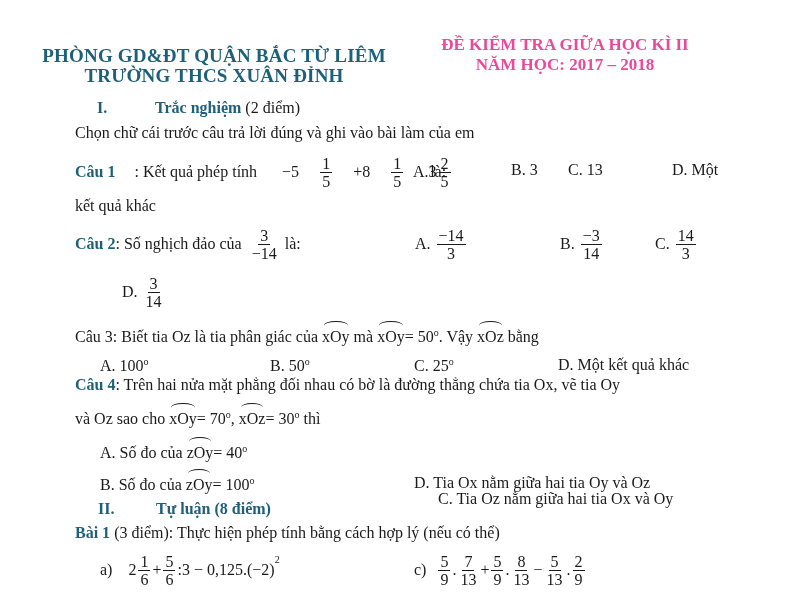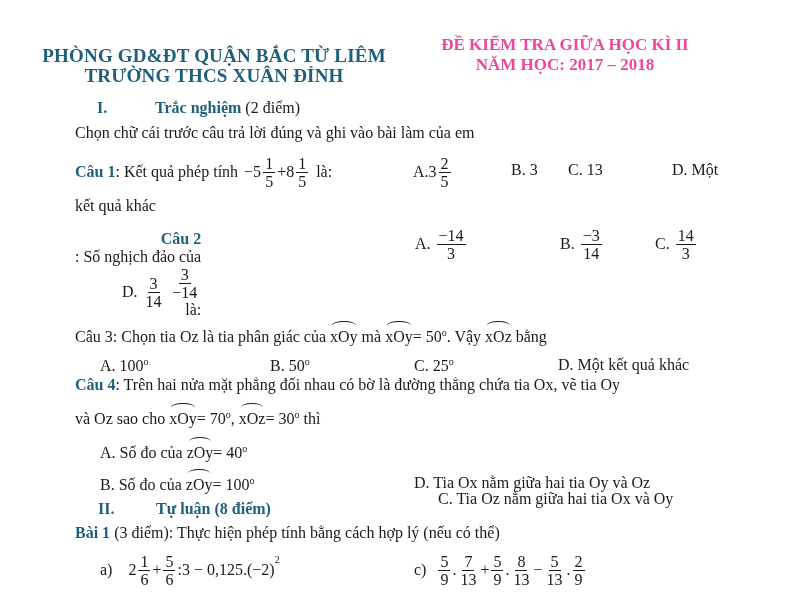--- a/index.html
+++ b/index.html
@@ -43,21 +43,21 @@
   <div class="t1">ĐỀ KIỂM TRA GIỮA HỌC KÌ II</div>
   <div class="t2">NĂM HỌC: 2017 – 2018</div>
 </div>
 
 <div class="abs" style="left:97px; top:99px;">
   <span class="sec-num blue">I.</span><span class="blue">Trắc nghiệm</span>
   <span>(2 điểm)</span>
 </div>
 <div class="abs" style="left:75px; top:124px;">Chọn chữ cái trước câu trả lời đúng và ghi vào bài làm của em</div>
 
-<div class="abs" style="left:75px; top:152px; height:40px; display:flex; align-items:center;">
+<div class="abs" style="left:75px; top:152px; height:40px; display:flex; align-items:center;gap:19px;">
   <span class="blue">Câu 1</span>
   <span>: Kết quả phép tính</span>
   <span style="margin-left:6px;">−5</span>
   <span class="frac">
       <span class="num">1</span>
       <span class="den">5</span>
     </span>
   <span>+8</span>
   <span class="frac">
       <span class="num">1</span>
@@ -70,21 +70,21 @@
   <span class="frac">
       <span class="num">2</span>
       <span class="den">5</span>
     </span>
 </div>
 <div class="abs" style="left:511px; top:161px;">B. 3</div>
 <div class="abs" style="left:568px; top:161px;">C. 13</div>
 <div class="abs" style="left:656px; top:161px;margin-left:16px;">D. Một</div>
 <div class="abs" style="left:75px; top:197px;">kết quả khác</div>
 
-<div class="abs" style="left:75px; top:230px; height:40px; display:flex; align-items:flex-end;flex-direction:column;">
+<div class="abs" style="left:75px; top:224px; height:40px; display:flex; align-items:center;">
   <span class="blue">Câu 2</span>
   <span>: Số nghịch đảo của</span>
   <span class="frac" style="margin-left:8px;">
       <span class="num">3</span>
       <span class="den">−14</span>
     </span>
   <span style="margin-left:4px;">là:</span>
 </div>
 <div class="abs" style="left:415px; top:224px; height:40px; display:flex; align-items:center;">
   <span>A.</span>
@@ -109,21 +109,21 @@
 </div>
 <div class="abs" style="left:122px; top:272px; height:40px; display:flex; align-items:center;">
   <span>D.</span>
   <span class="frac" style="margin-left:6px;">
       <span class="num">3</span>
       <span class="den">14</span>
     </span>
 </div>
 
 <div class="abs" style="left:75px; top:326px;">
-  <span>Câu 3: Chọn tia Oz là tia phân giác của</span>
+  <span>Câu 3: Biết tia Oz là tia phân giác của</span>
   <span class="arc">xOy</span>
   <span>mà</span>
   <span class="arc">xOy</span><span>= 50</span><sup>o</sup><span>. Vậy</span>
   <span class="arc">xOz</span>
   <span>bằng</span>
 </div>
 <div class="abs" style="left:100px; top:356px;"><span>A. 100</span><sup>o</sup></div>
 <div class="abs" style="left:270px; top:356px;"><span>B. 50</span><sup>o</sup></div>
 <div class="abs" style="left:414px; top:356px;"><span>C. 25</span><sup>o</sup></div>
 <div class="abs" style="left:558px; top:356px;">D. Một kết quả khác</div>

